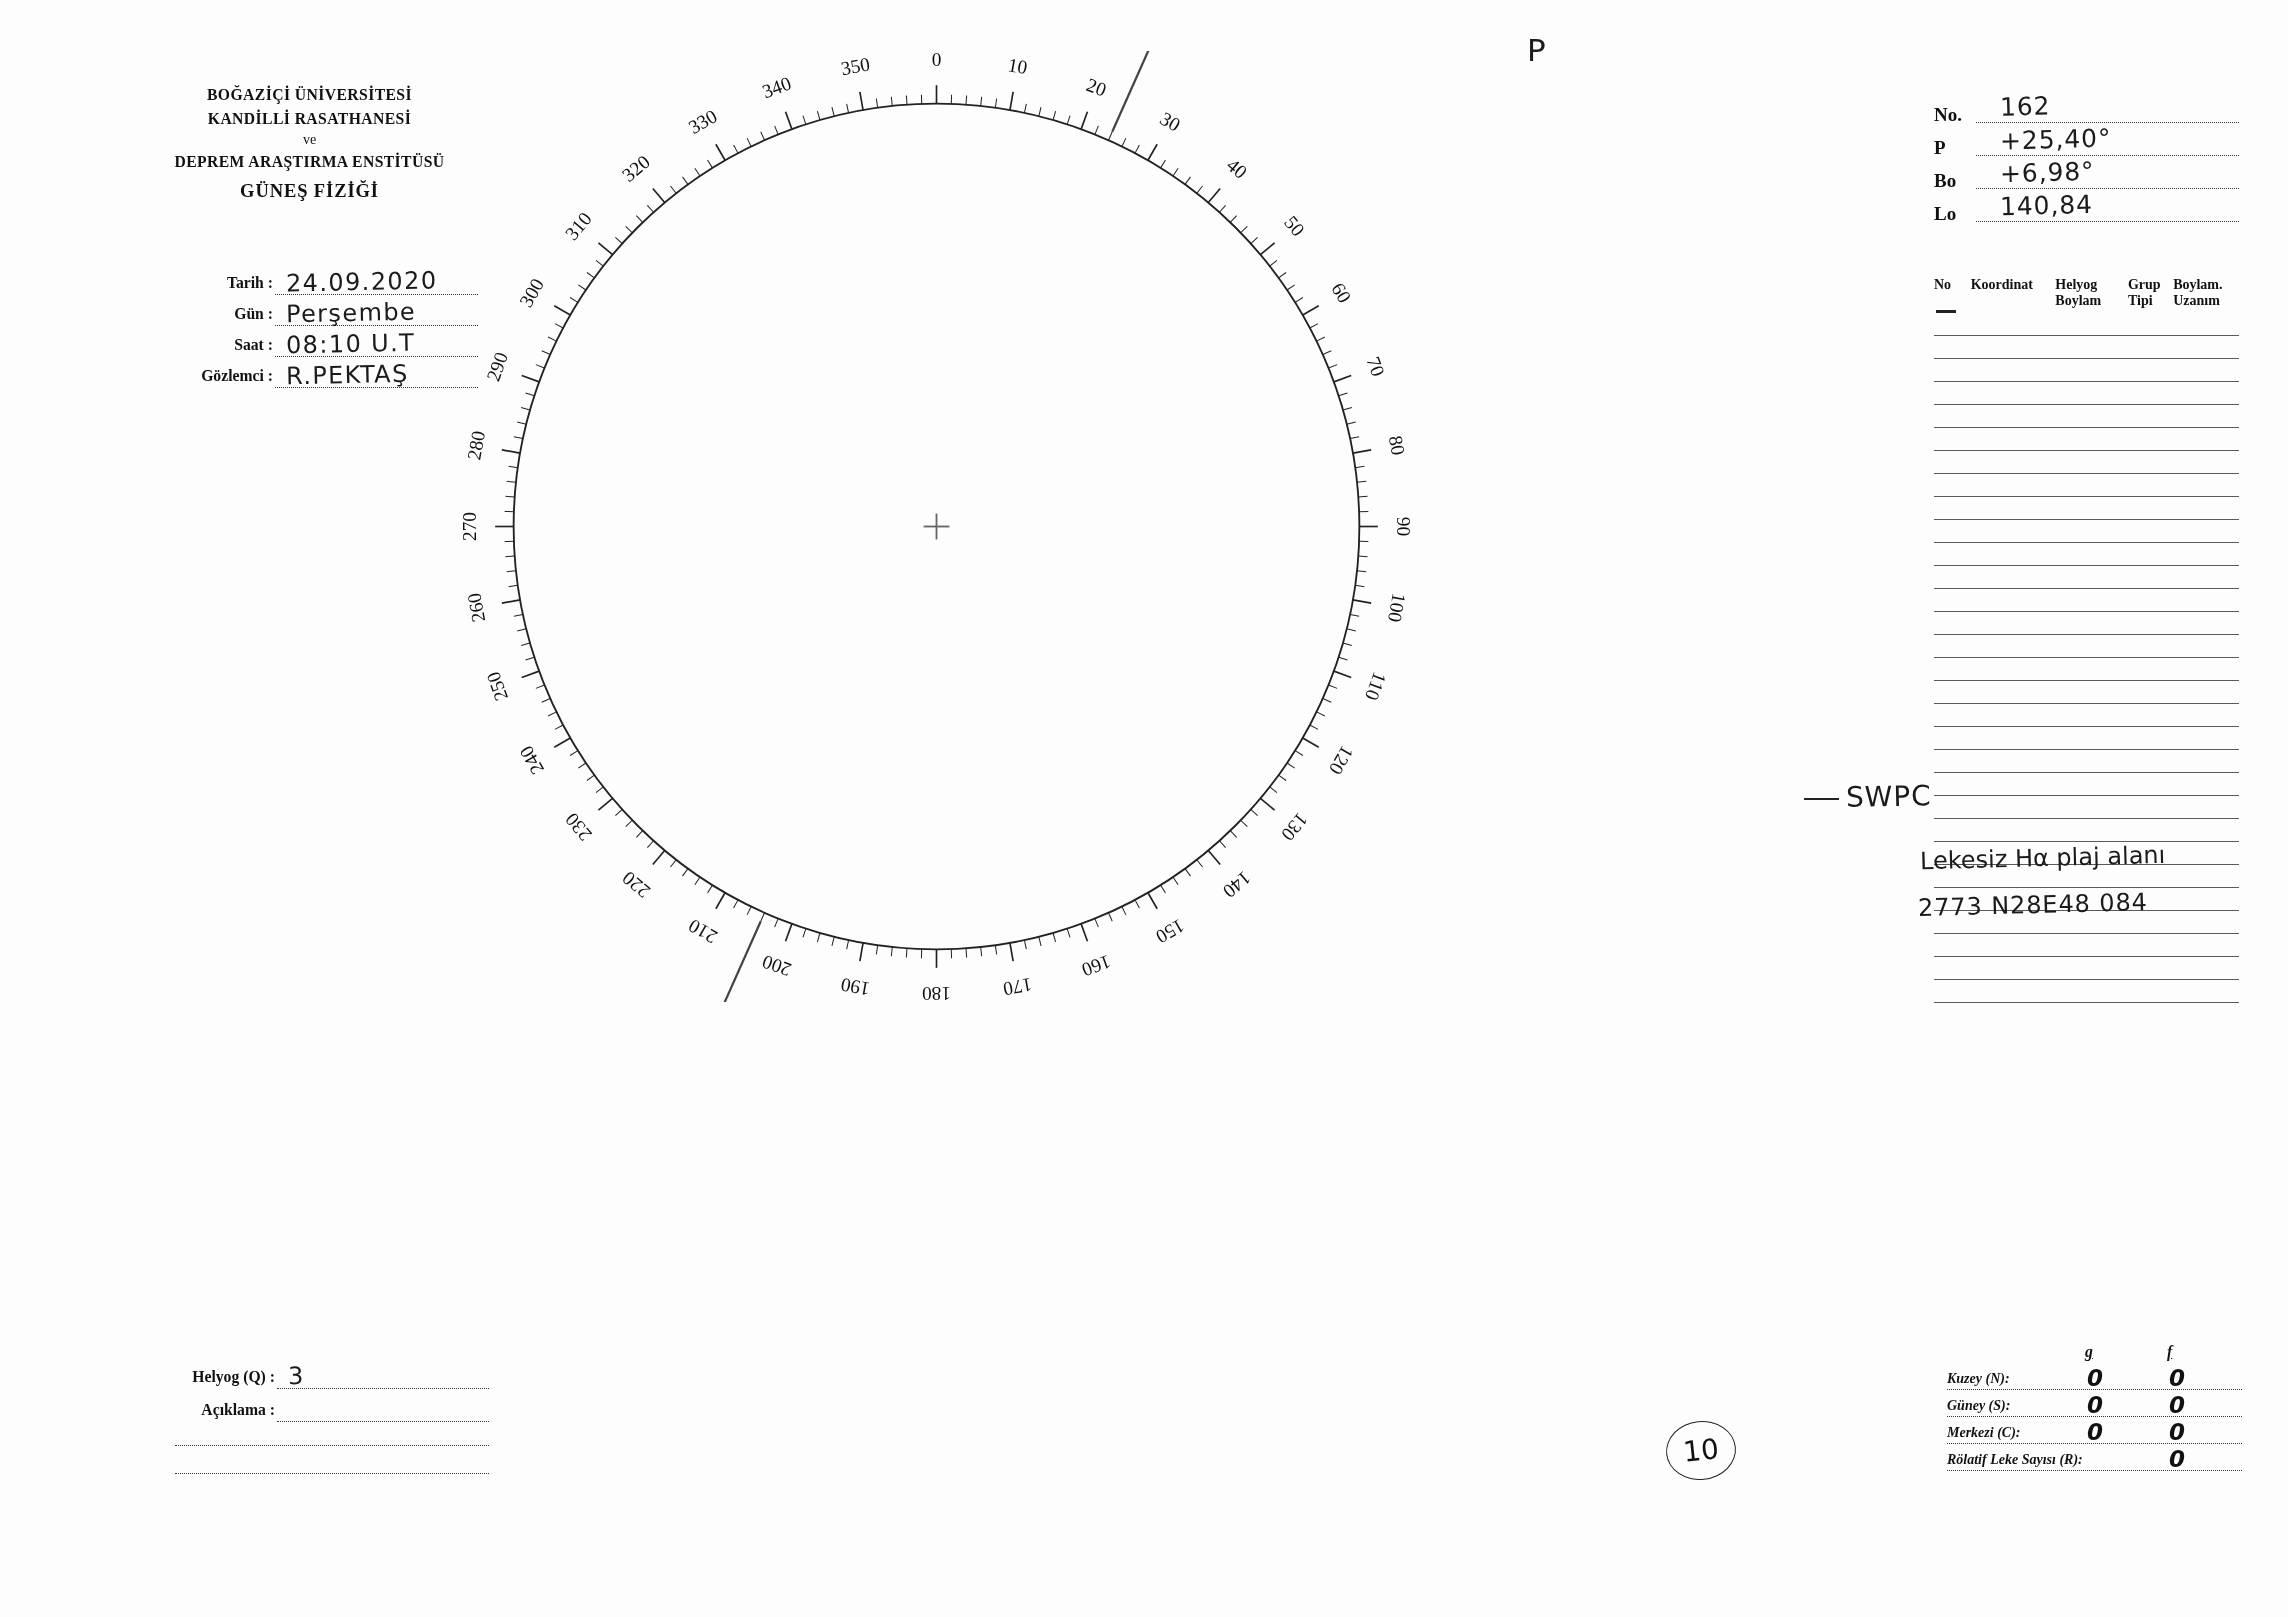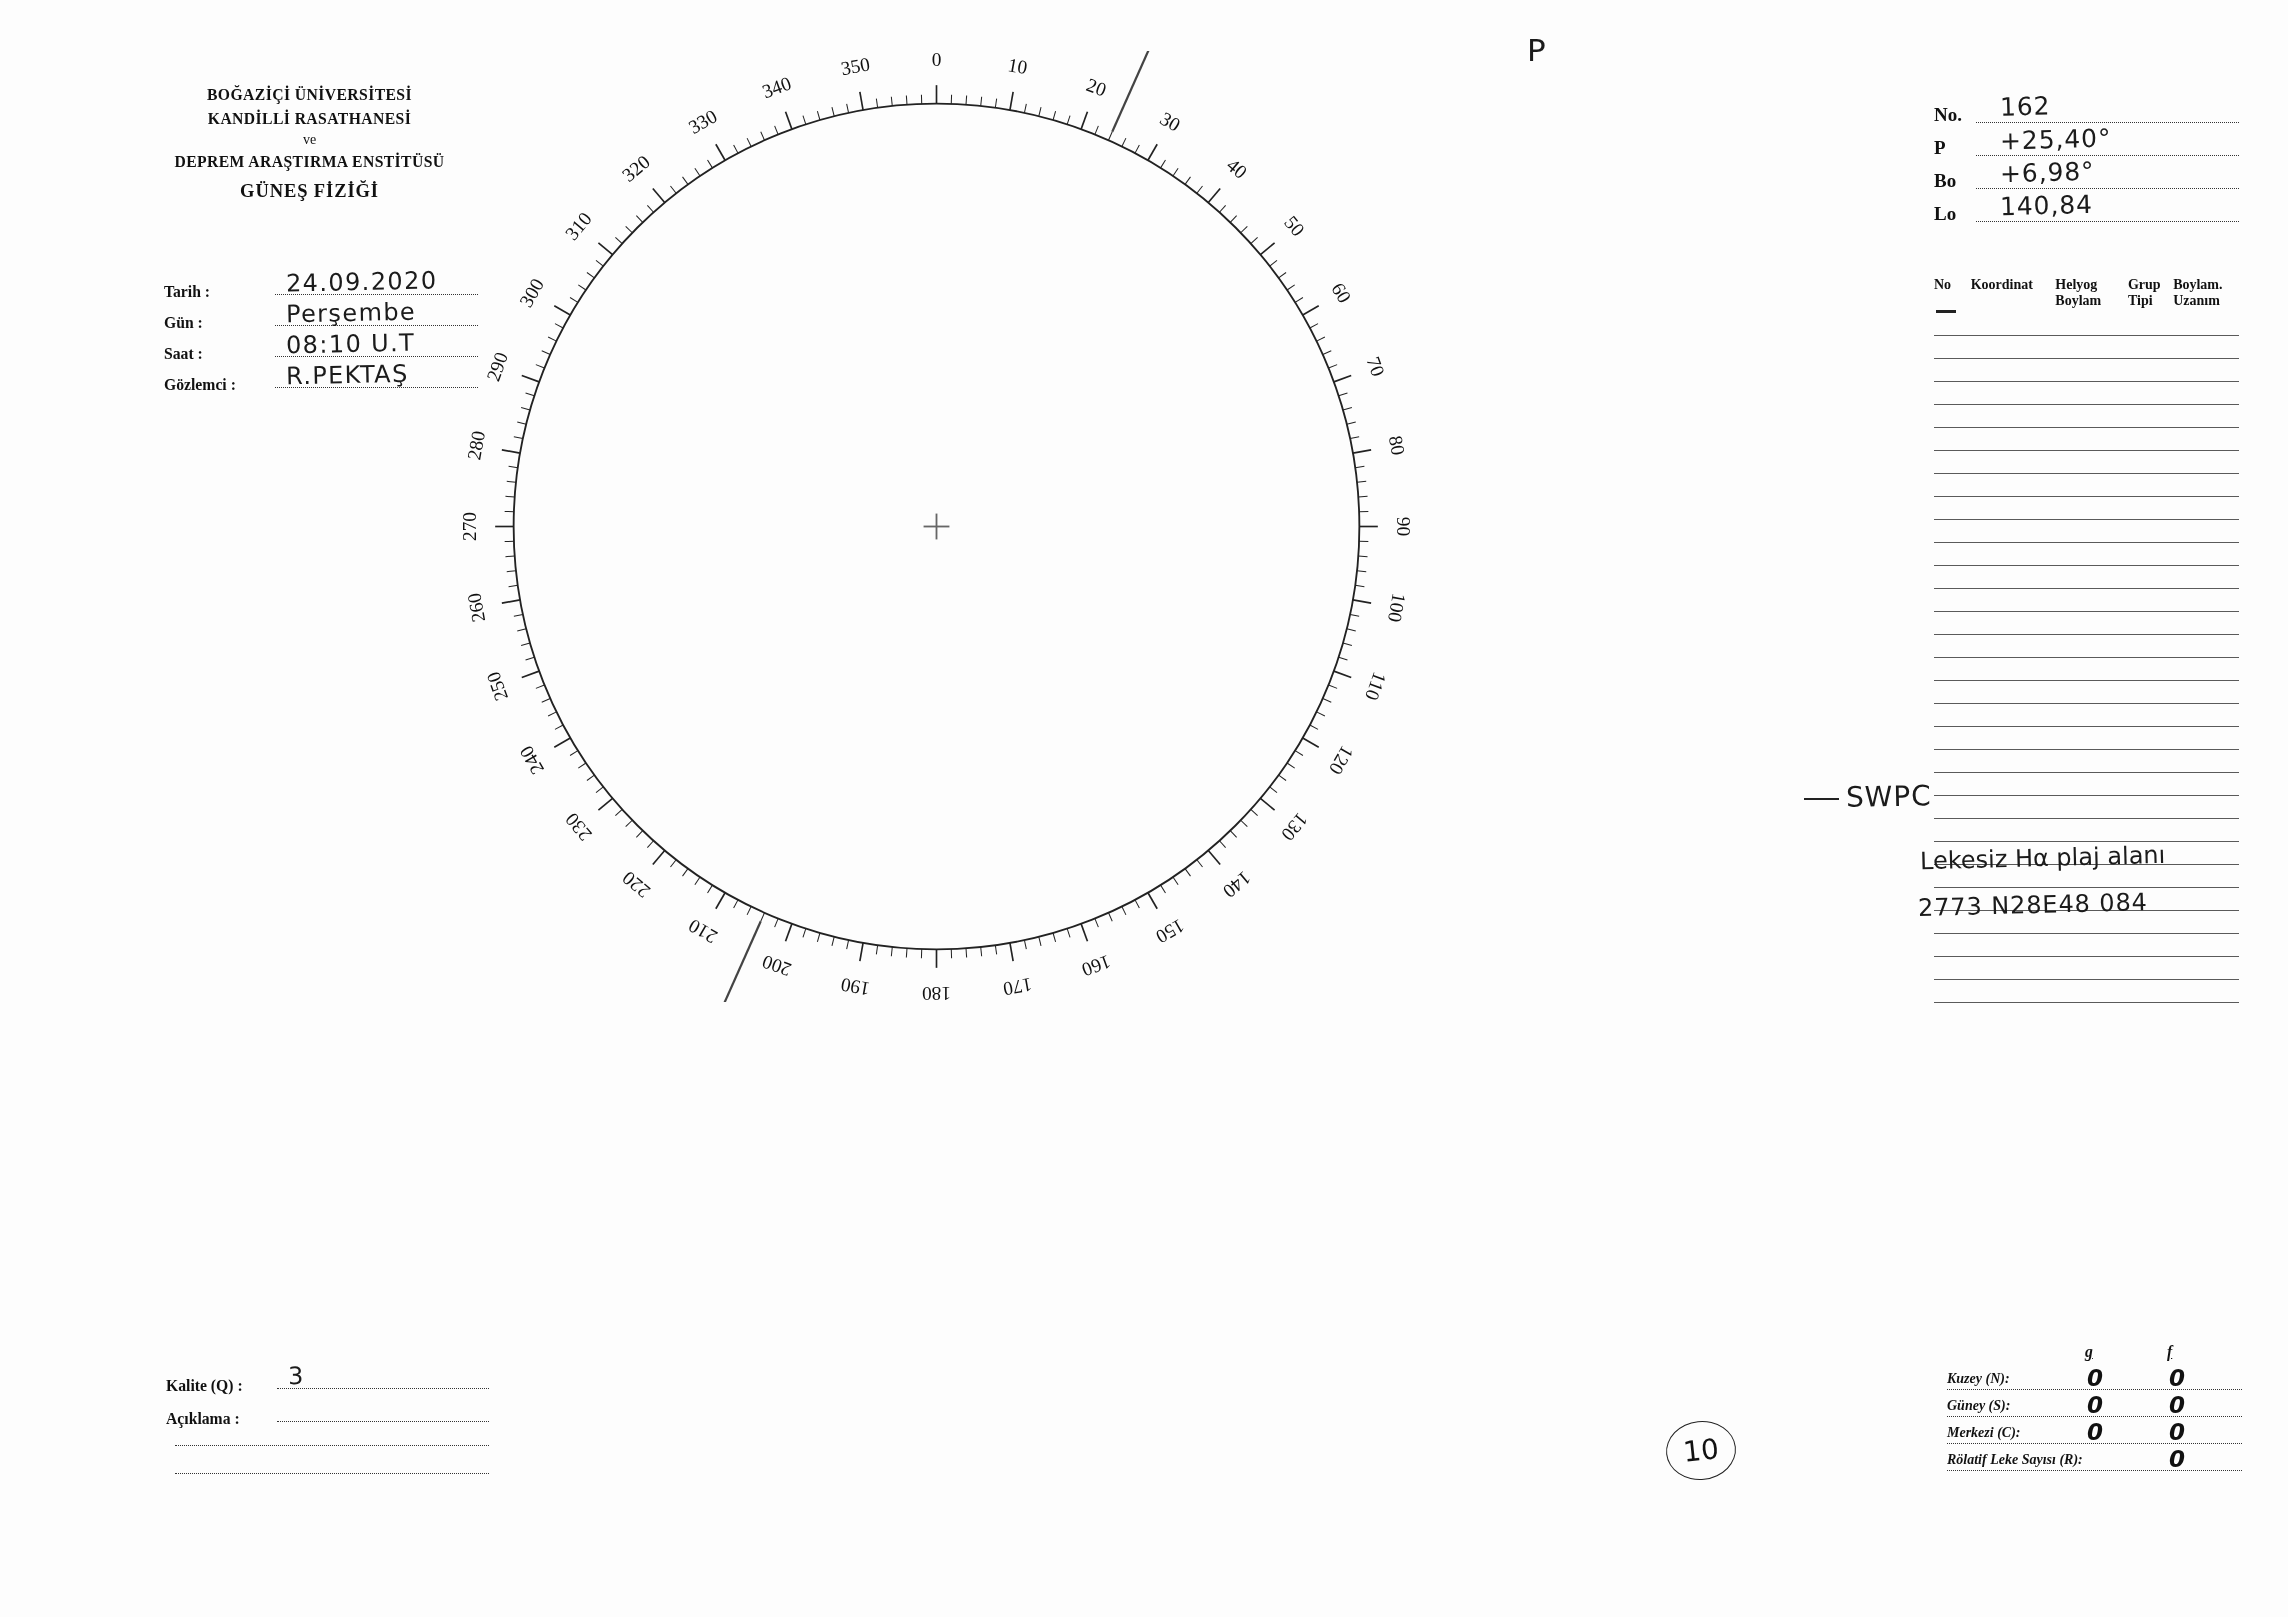--- a/index.html
+++ b/index.html
@@ -58,23 +58,24 @@
   }
   .field-row {
     position: relative;
     height: 31px;
     font-size: 15.7px;
     font-weight: bold;
   }
   .field-row .flabel {
     position: absolute;
     left: 0;
-    top: 11px;
+    top: 2px;
     width: 109px;
     font-weight: bold;
+    text-align: right;
   }
   .field-row .dots {
     position: absolute;
     left: 111px;
     right: 0;
     top: 22px;
     border-bottom: 1.8px dotted #333;
   }
   .field-row .hand {
     position: absolute;
@@ -320,21 +321,21 @@
     </div>
     <div class="field-row">
       <span class="flabel">Gözlemci :</span>
       <span class="dots"></span>
       <span class="hand">R.PEKTAŞ</span>
     </div>
   </div>
 
   <div class="quality-block">
     <div class="field-row">
-      <span class="flabel">Kalite (Q) :</span>
+      <span class="flabel">Helyog (Q) :</span>
       <span class="dots"></span>
       <span class="hand">3</span>
     </div>
     <div class="field-row">
       <span class="flabel">Açıklama :</span>
       <span class="dots"></span>
       <span class="hand"></span>
     </div>
     <div class="q-extra">
         <span class="dots"></span>

